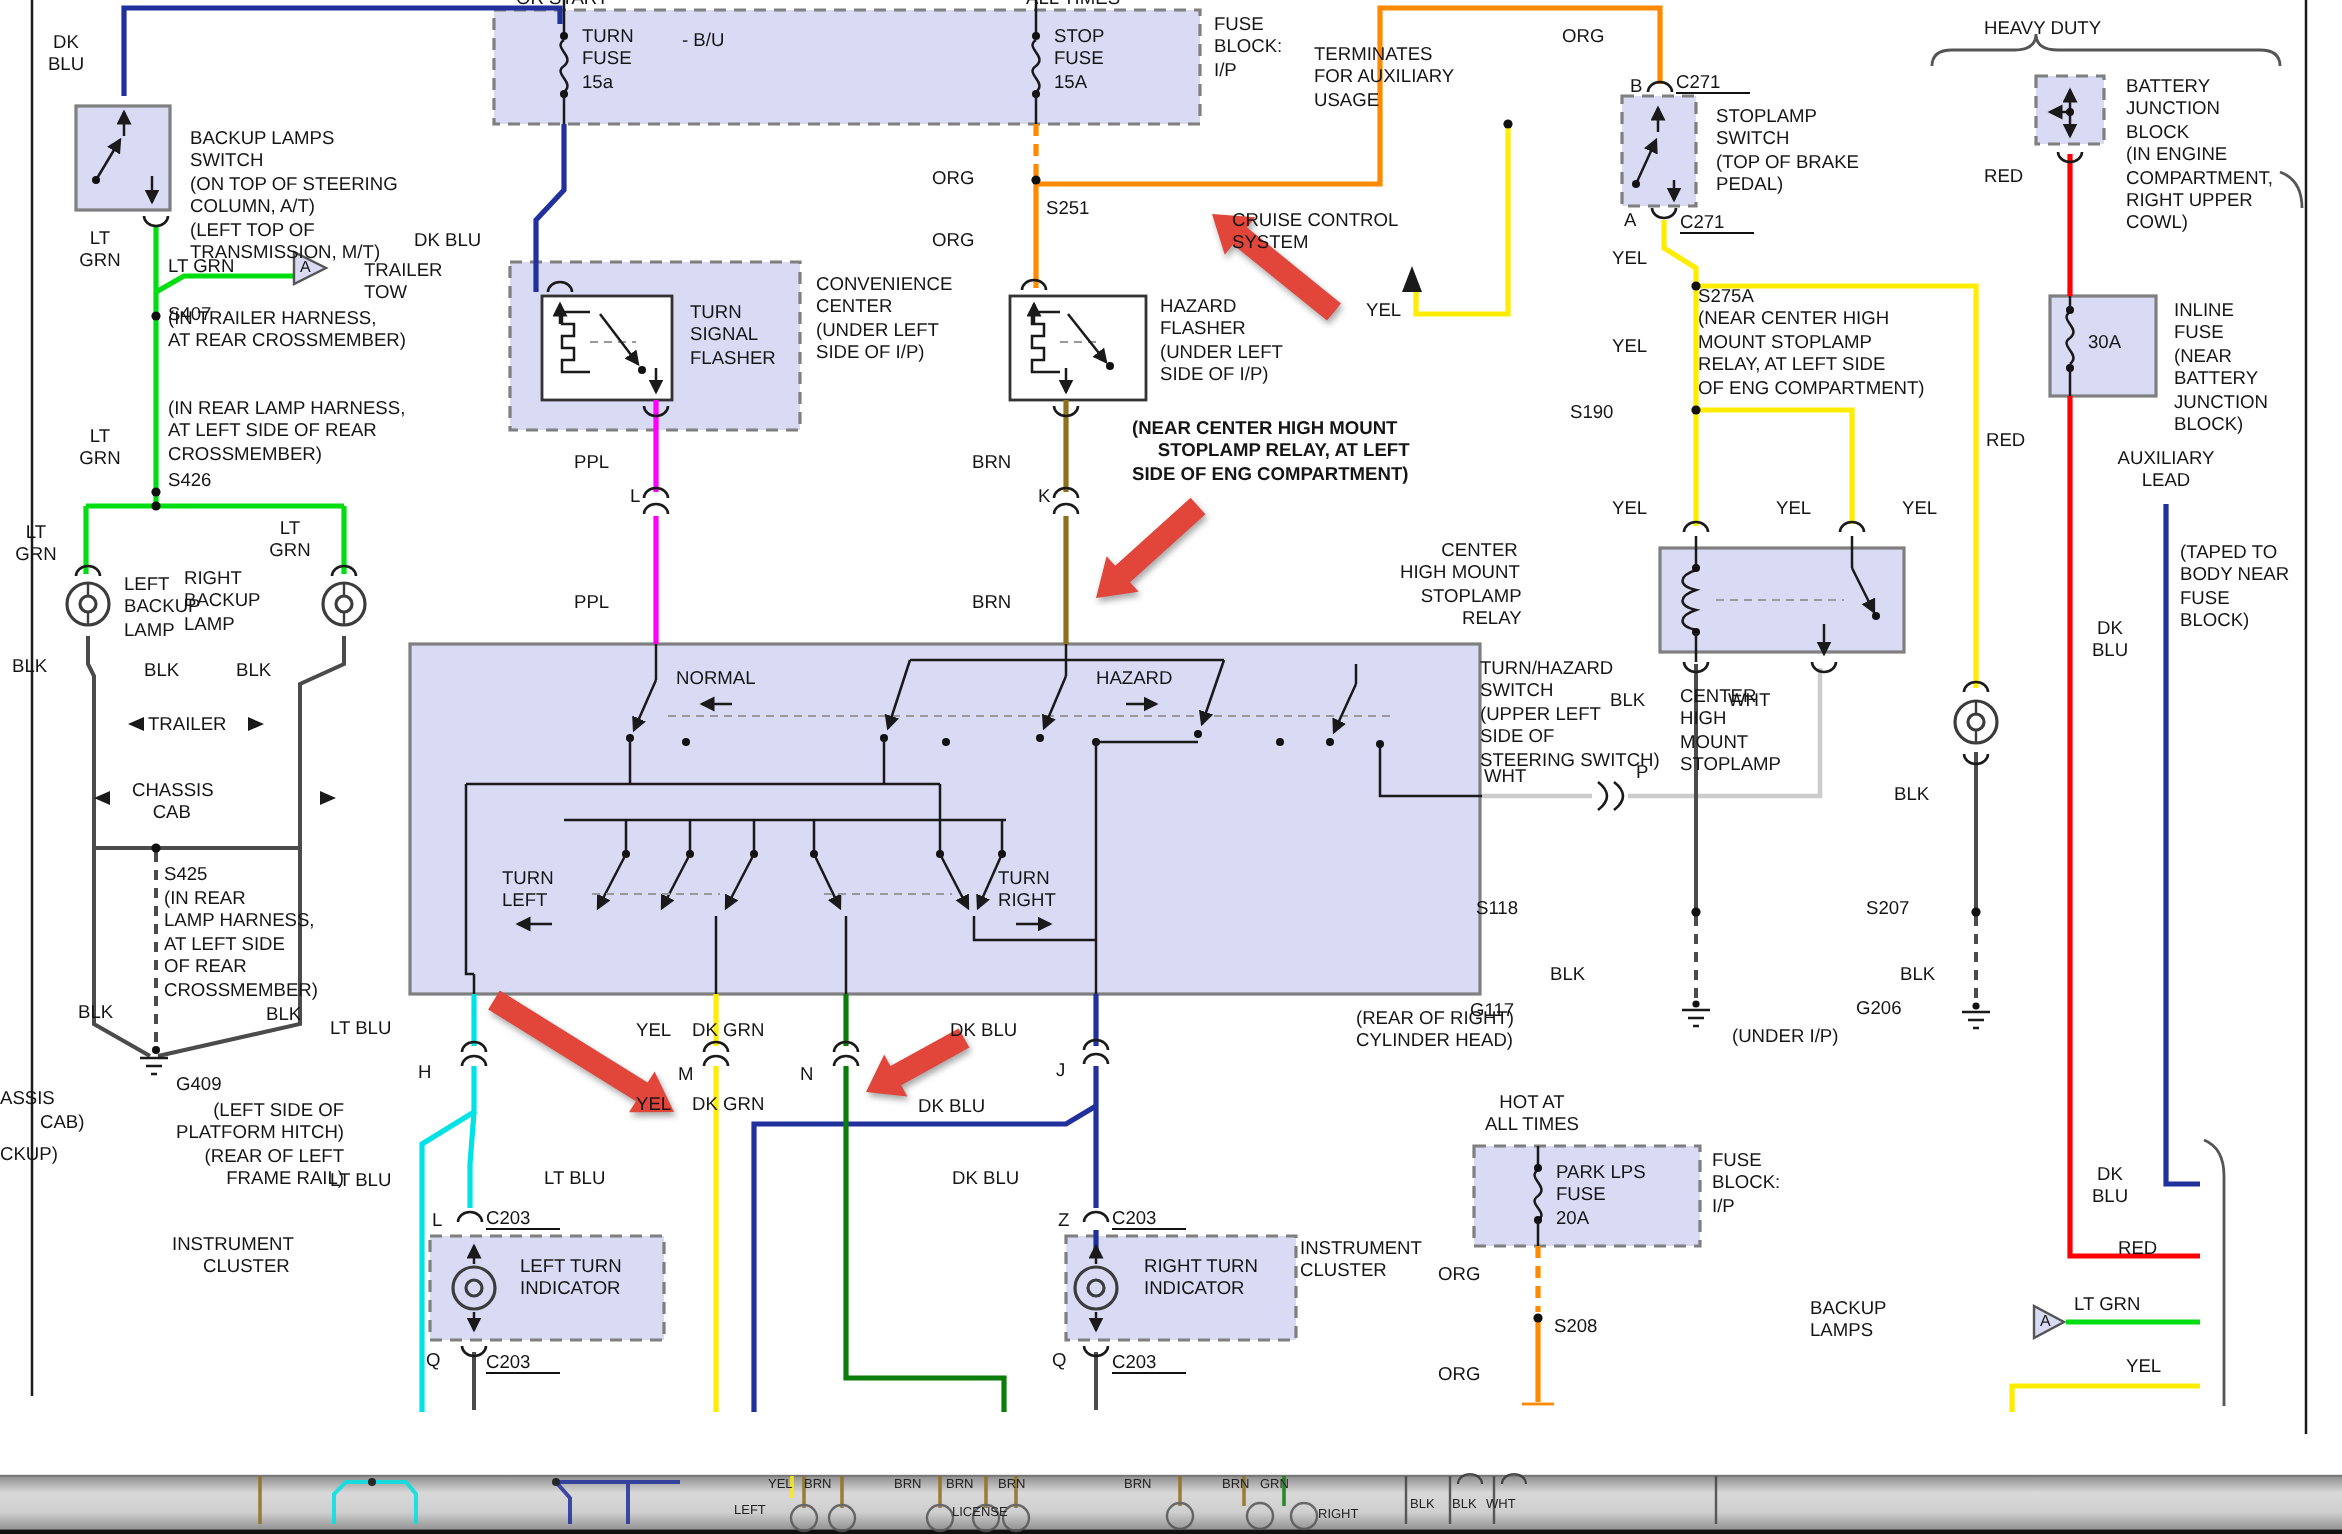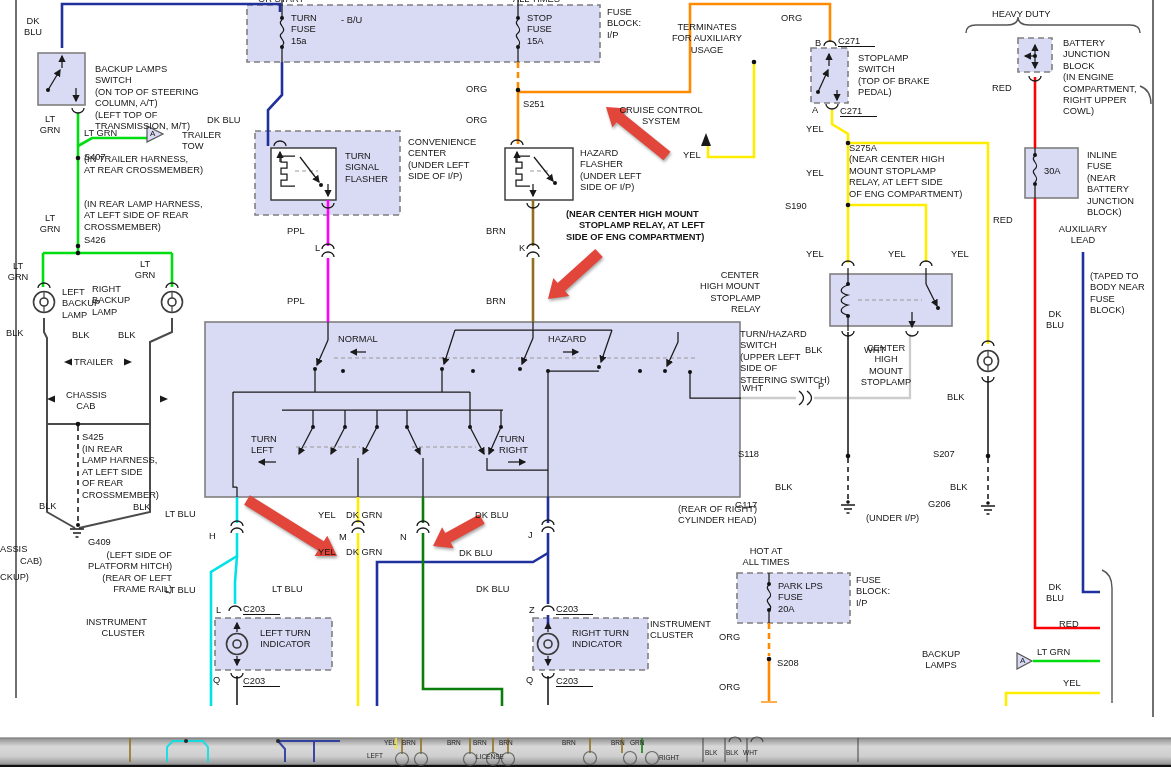--- a/index.html
+++ b/index.html
@@ -2,21 +2,21 @@
 <html style="--dkblu: #20309c; --ltgrn: #00dd11; --org: #ff8a00; --yel: #ffed00; --ppl: #ff00ff; --brn: #8f701f; --ltblu: #00e2e6; --dkgrn: #0a7d0a; --red: #fb0006; --blkwire: #4b4b4b; --whtwire: #cccccc; --lavender: #d9daf3; --boxborder: #7f7f7f; --arrowred: #e2453a;"><head>
 <meta charset="utf-8">
 <style>
   html,body{margin:0;padding:0;background:#fff;}
   .stage{position:relative;width:1171px;height:767px;overflow:hidden;background:#fff;
          font-family:"Liberation Sans", sans-serif;}
   svg{position:absolute;left:0;top:0;}
   #labels{position:absolute;left:0;top:0;width:100%;height:100%;}
   .lbl{position:absolute;font-size:9.3px;line-height:11.4px;color:#151515;white-space:pre;}
   .lbl.ac{text-align:center;}
-  .lbl.ar{text-align:center;}
+  .lbl.ar{text-align:left;}
   .lbl.u{border-bottom:1.2px solid #111;padding-right:15px;line-height:10px;}
   .lbl.bar{font-size:6.5px;line-height:7.5px;color:#222;}
   .lbl.tri{font-size:8px;}
   
   .navy{stroke:var(--dkblu);} .org{stroke:var(--org);} .yel{stroke:var(--yel);}
   .ltgrn{stroke:var(--ltgrn);} .dkgrn{stroke:var(--dkgrn);} .cyan{stroke:var(--ltblu);}
   .ppl{stroke:var(--ppl);} .brn{stroke:var(--brn);} .red{stroke:var(--red);}
   .blkw{stroke:var(--blkwire);} .whtw{stroke:var(--whtwire);}
   .wire{fill:none;stroke-width:2.6;} .wire2{fill:none;stroke-width:2;}
   .thin{fill:none;stroke:#1a1a1a;stroke-width:1.25;}
@@ -567,21 +567,21 @@
       <span class="lbl" style="left: 339px; top: 532px;">M</span>
       <span class="lbl" style="left: 400px; top: 532px;">N</span>
       <span class="lbl" style="left: 528px; top: 530px;">J</span>
       <span class="lbl" style="left: 318px; top: 547px;">YEL</span>
       <span class="lbl" style="left: 346px; top: 547px;">DK GRN</span>
       <span class="lbl" style="left: 459px; top: 548px;">DK BLU</span>
       <span class="lbl" style="left: 272px; top: 584px;">LT BLU</span>
       <span class="lbl" style="left: 476px; top: 584px;">DK BLU</span>
       <span class="lbl" style="left: 216px; top: 605px;">L</span>
       <span class="lbl u" style="left: 243px; top: 604px;">C203</span>
-      <span class="lbl" style="left: 260px; top: 628px; text-align: center;">LEFT TURN
+      <span class="lbl" style="left: 260px; top: 628px;">LEFT TURN
 INDICATOR</span>
       <span class="lbl" style="left: 213px; top: 675px;">Q</span>
       <span class="lbl u" style="left: 243px; top: 676px;">C203</span>
       <span class="lbl" style="left: 529px; top: 605px;">Z</span>
       <span class="lbl u" style="left: 556px; top: 604px;">C203</span>
       <span class="lbl" style="left: 572px; top: 628px;">RIGHT TURN
 INDICATOR</span>
       <span class="lbl" style="left: 526px; top: 675px;">Q</span>
       <span class="lbl u" style="left: 556px; top: 676px;">C203</span>
       <span class="lbl" style="left: 650px; top: 619px;">INSTRUMENT

